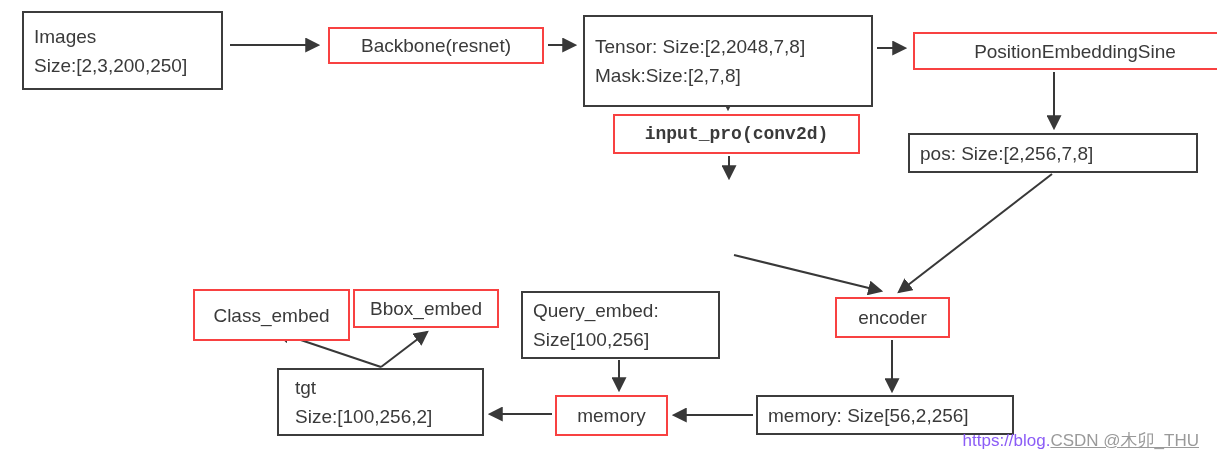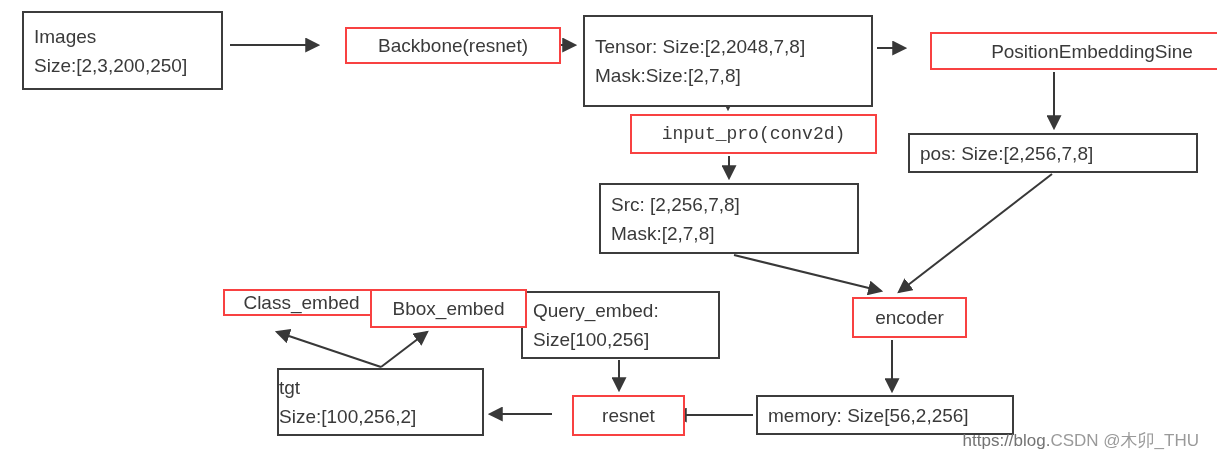--- a/index.html
+++ b/index.html
@@ -30,35 +30,36 @@
     border: 2px solid #3c3c3c;
     font-size: 19px;
     line-height: 29px;
     display: flex;
     flex-direction: column;
     justify-content: center;
     padding: 2px 10px;
     white-space: nowrap;
   }
   .node.red { border-color: #f84141; }
-  .node.center { align-items: center; text-align: center; margin-left: 17px; }
+  .node.center { align-items: center; text-align: center; }
   .node.left { align-items: flex-start; text-align: left; justify-content: center; }
   .node.mono {
     font-family: "Liberation Mono", "DejaVu Sans Mono", monospace;
     font-size: 18px;
+    font-weight: bold;
   }
   .watermark {
     position: absolute;
     right: 18px;
     top: 429px;
     font-size: 17px;
     white-space: nowrap;
   }
-  .watermark .wm-prefix { color: #737373; }
-  .watermark .wm-label  { color: #9a9a9a; }
+  .watermark .wm-prefix { color: #8b5cf6; }
+  .watermark .wm-label  { color: #9a9a9a; text-decoration: underline; }
 </style>
 </head>
 <body>
 
 <div id="canvas">
 
   <svg id="arrows" viewBox="0 0 1217 462" xmlns="http://www.w3.org/2000/svg">
     <defs>
       <marker id="ah" viewBox="0 0 10 10" refX="8.5" refY="5" markerWidth="7.5" markerHeight="7.5" orient="auto-start-reverse">
         <path d="M0,0 L10,5 L0,10 z" fill="#383838"></path>
@@ -91,42 +92,38 @@
     <div>Tensor: Size:[2,2048,7,8]</div>
     <div>Mask:Size:[2,7,8]</div>
   </div>
 
   <div class="node red center" style="left:913px; top:32px; width:324px; height:38px">PositionEmbeddingSine</div>
 
   <div class="node red center mono" style="left:613px; top:114px; width:247px; height:40px">input_pro(conv2d)</div>
 
   <div class="node left" style="left:908px; top:133px; width:290px; height:40px">pos: Size:[2,256,7,8]</div>
 
-  <div class="node left" style="left:599px; top:183px; width:260px; height:71px">
-    <div>Src: [2,256,7,8]</div>
-    <div>Mask:[2,7,8]</div>
-  </div>
 
   <div class="node red center" style="left:835px; top:297px; width:115px; height:41px">encoder</div>
 
   <div class="node left" style="left:756px; top:395px; width:258px; height:40px">memory: Size[56,2,256]</div>
 
-  <div class="node red center" style="left:555px; top:395px; width:113px; height:41px">resnet</div>
+  <div class="node red center" style="left:555px; top:395px; width:113px; height:41px">memory</div>
 
   <div class="node left" style="left:521px; top:291px; width:199px; height:68px">
     <div>Query_embed:</div>
     <div>Size[100,256]</div>
   </div>
 
-  <div class="node left" style="left:277px; top:368px; width:207px; height:68px; padding-left:0">
+  <div class="node left" style="left:277px; top:368px; width:207px; height:68px; padding-left:16px">
     <div>tgt</div>
     <div>Size:[100,256,2]</div>
   </div>
 
-  <div class="node red center" style="left:206px; top:289px; width:157px; height:27px">Class_embed</div>
+  <div class="node red center" style="left:193px; top:289px; width:157px; height:52px">Class_embed</div>
 
-  <div class="node red center" style="left:353px; top:289px; width:157px; height:39px">Bbox_embed</div>
+  <div class="node red center" style="left:353px; top:289px; width:146px; height:39px">Bbox_embed</div>
 
   <div class="watermark">
     <span class="wm-prefix">https://blog.</span><span class="wm-label">CSDN @木卯_THU</span>
   </div>
 
 </div>
 
 </body></html>

